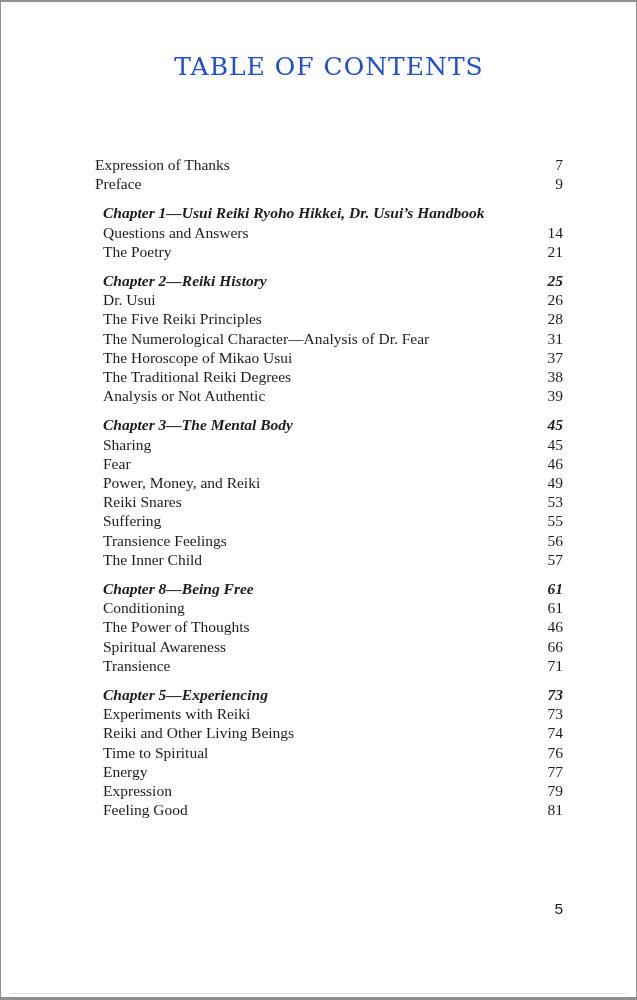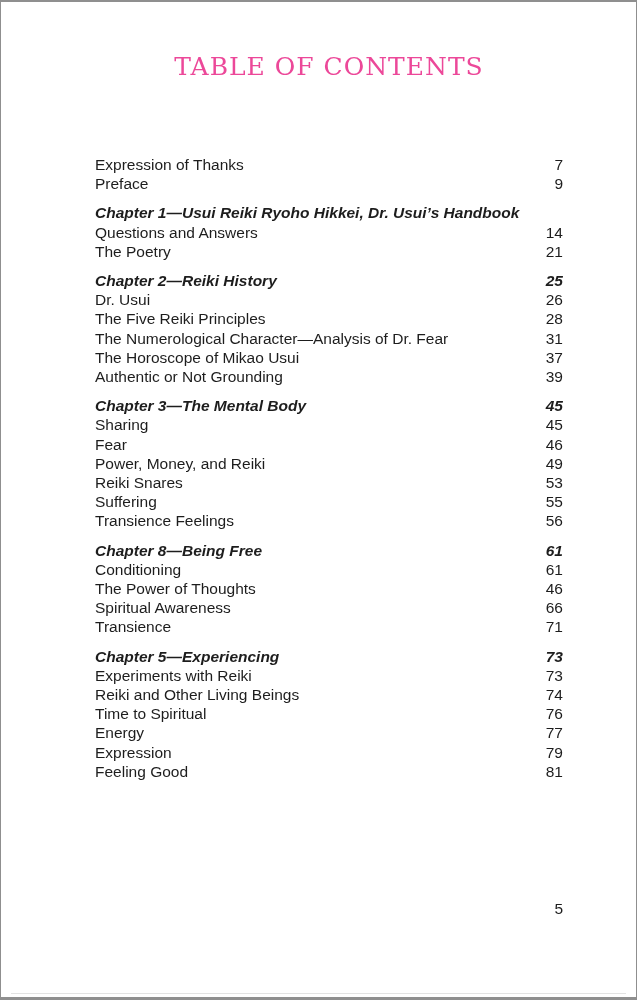--- a/index.html
+++ b/index.html
@@ -39,29 +39,30 @@
     width: 468px;
   }
   .title {
     margin: 52px 0 0 0;
     text-align: center;
     font-family: "DejaVu Serif", serif;
     font-weight: normal;
     font-size: 25px;
     line-height: 30px;
     letter-spacing: 1px;
-    color: #ec4899;
+    color: #1d4ed8;
   }
   .toc {
     margin-top: 73px;
     font-size: 15.5px;
     line-height: 19.2px;
+    font-family: Liberation Serif, serif;
   }
   .section { margin-top: 0; }
-  .section + .section { margin-top: 10px; }
+  .section + .section { margin-top: 10px; margin-left: 8px; }
   .row {
     display: flex;
     align-items: baseline;
     white-space: nowrap;
   }
   .row .label {
     flex: 1 1 auto;
   }
   .row .page {
     flex: 0 0 auto;
@@ -135,21 +136,25 @@
   </div>
         <div class="row entry">
     <span class="label">The Numerological Character—Analysis of Dr. Fear</span>
     <span class="page">31</span>
   </div>
         <div class="row entry">
     <span class="label">The Horoscope of Mikao Usui</span>
     <span class="page">37</span>
   </div>
         <div class="row entry">
-    <span class="label">Authentic or Not Grounding</span>
+    <span class="label">The Traditional Reiki Degrees</span>
+    <span class="page">38</span>
+  </div>
+        <div class="row entry">
+    <span class="label">Analysis or Not Authentic</span>
     <span class="page">39</span>
   </div>
       </div>
       <div class="section">
         <div class="row chapter">
     <span class="label">Chapter 3—The Mental Body</span>
     <span class="page">45</span>
   </div>
         <div class="row entry">
     <span class="label">Sharing</span>
@@ -168,20 +173,24 @@
     <span class="page">53</span>
   </div>
         <div class="row entry">
     <span class="label">Suffering</span>
     <span class="page">55</span>
   </div>
         <div class="row entry">
     <span class="label">Transience Feelings</span>
     <span class="page">56</span>
   </div>
+        <div class="row entry">
+    <span class="label">The Inner Child</span>
+    <span class="page">57</span>
+  </div>
       </div>
       <div class="section">
         <div class="row chapter">
     <span class="label">Chapter 8—Being Free</span>
     <span class="page">61</span>
   </div>
         <div class="row entry">
     <span class="label">Conditioning</span>
     <span class="page">61</span>
   </div>

